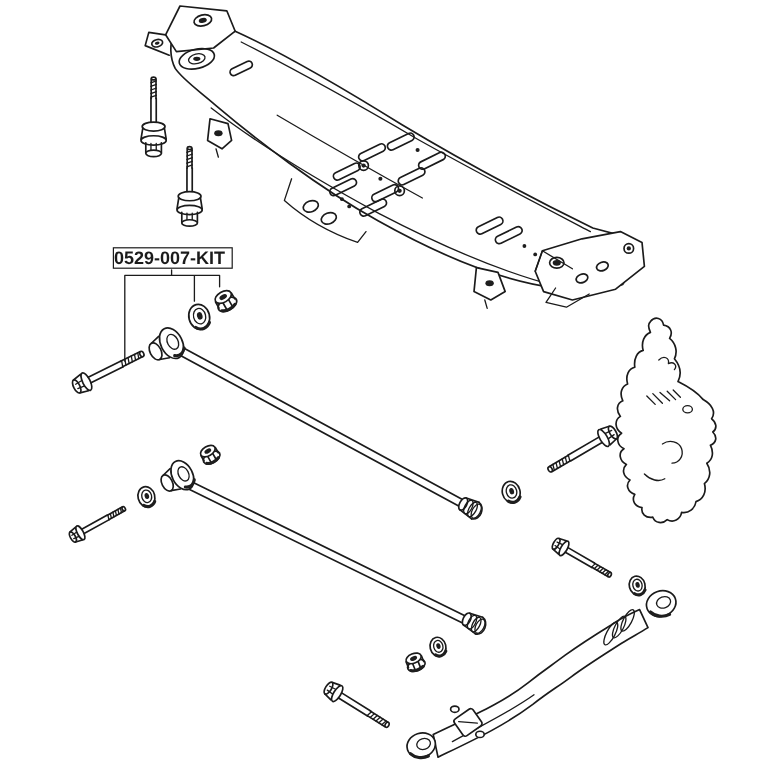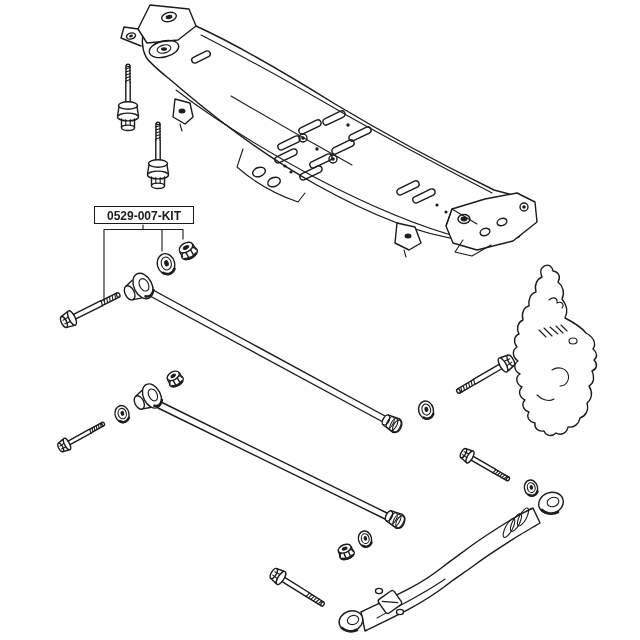--- a/index.html
+++ b/index.html
@@ -17,22 +17,22 @@
   svg{position:absolute;left:0;top:0;}
   svg *{vector-effect:non-scaling-stroke;}
   .ln{stroke:var(--line);stroke-width:1.4;fill:none;stroke-linecap:round;stroke-linejoin:round;}
   .lt{stroke:var(--line);stroke-width:1.1;fill:none;stroke-linecap:round;stroke-linejoin:round;}
   .fw{stroke:var(--line);stroke-width:1.4;fill:#ffffff;stroke-linejoin:round;}
   .fd{fill:var(--dark);stroke:none;}
   .shade{stroke:var(--dark);stroke-width:2.6;fill:none;stroke-linecap:round;}
   .kit-label{
     position:absolute;left:94px;top:206px;width:100px;height:18px;
     border:1.7px solid var(--line);background:#fff;
-    font-size:12px;font-weight:bold;color:var(--line);
-    text-align:center;line-height:18px;letter-spacing:0px;
+    font-size:15px;font-weight:bold;color:var(--line);
+    line-height:18px;letter-spacing:0px;
     box-sizing:border-box;white-space:nowrap;
   }
 </style>
 </head>
 <body>
 
 <div class="stage">
 <svg width="640" height="640" viewBox="0 0 640 640">
 
   <defs>

